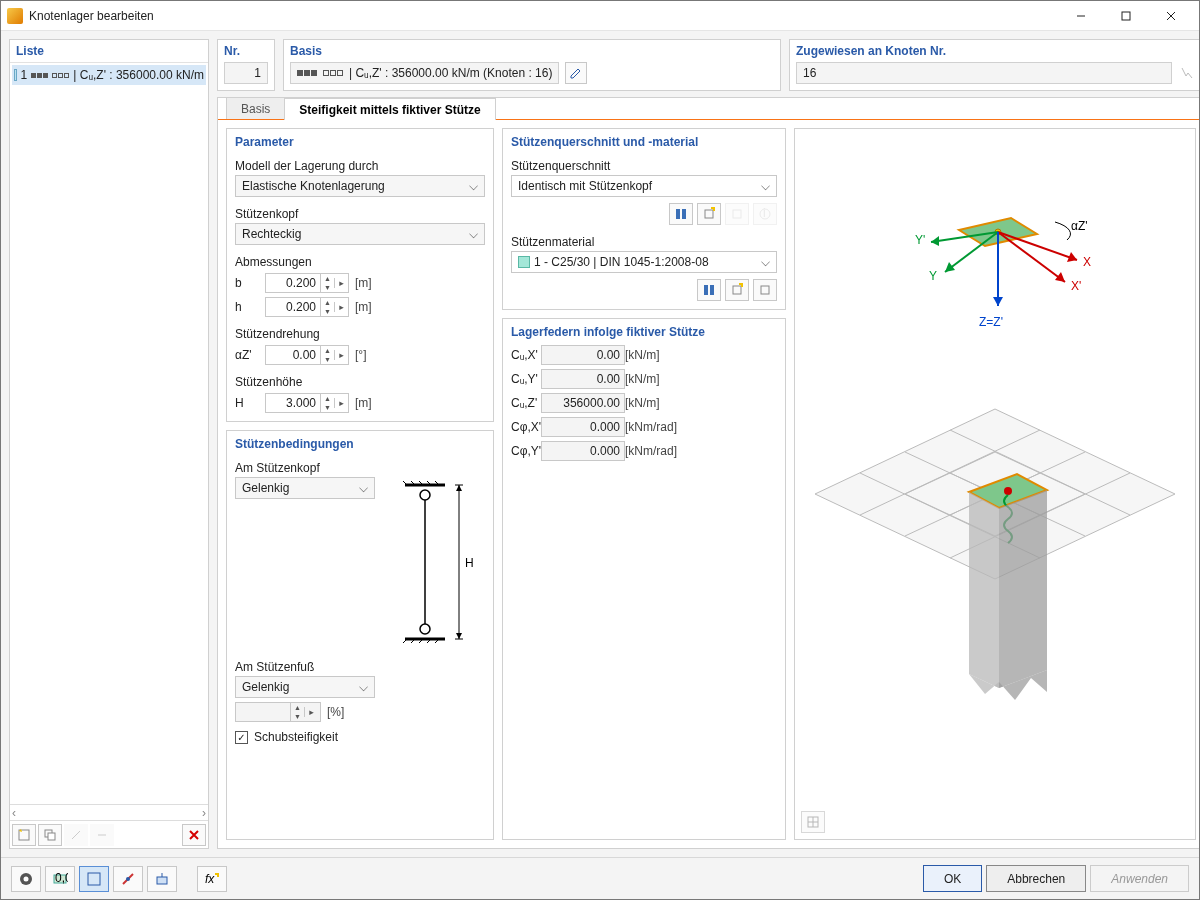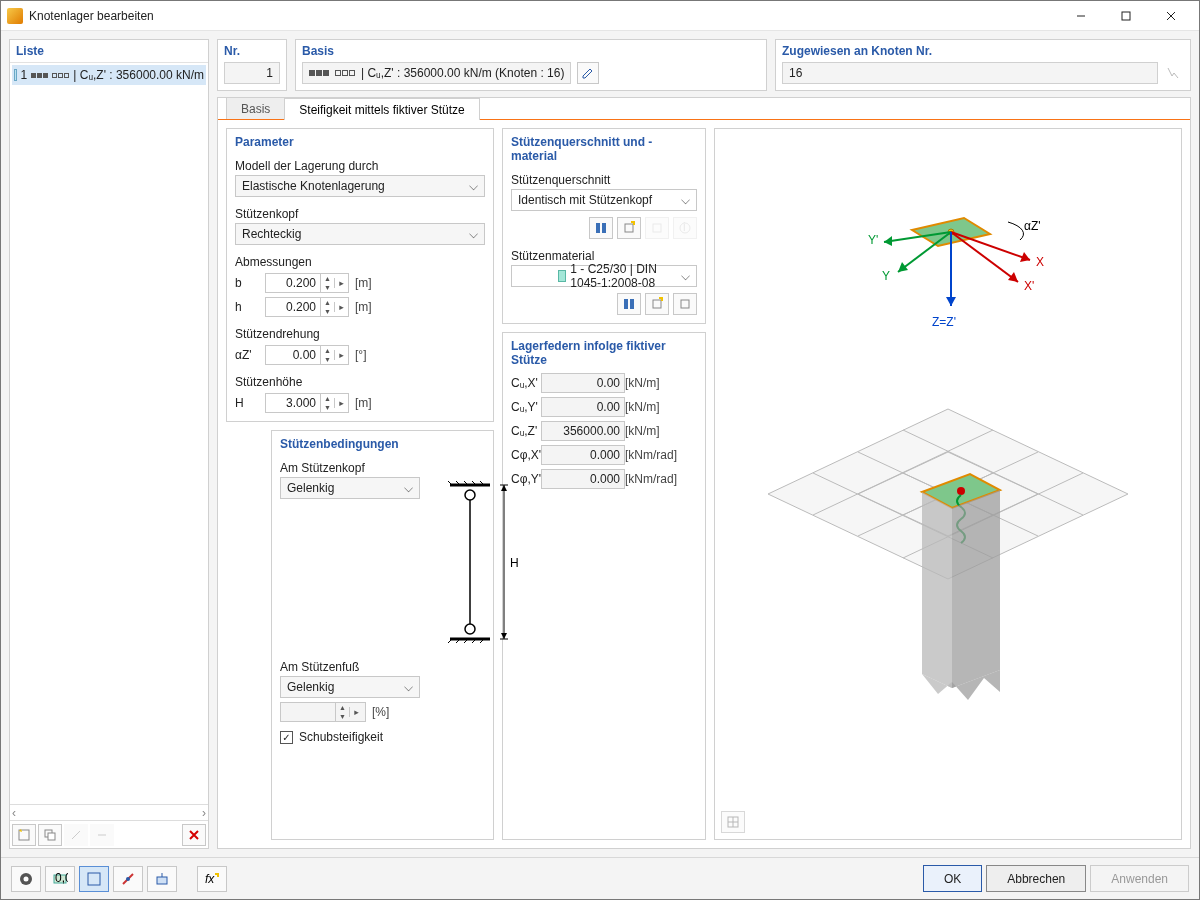--- a/index.html
+++ b/index.html
@@ -26,42 +26,42 @@
   .left .toolbar { height: 28px; border-top: 1px solid #ddd; display: flex; align-items: center; gap: 2px; padding: 2px; }
   .tbtn { width: 24px; height: 22px; border: 1px solid transparent; display: flex; align-items: center; justify-content: center; background: #fafafa; }
   .tbtn.en { border-color: #c8c8c8; }
   .tbtn svg { width: 14px; height: 14px; }
 
   
   .main { flex: 1; display: flex; flex-direction: column; gap: 6px; }
   .header-row { display: flex; gap: 8px; }
   .panel { background: #fff; border: 1px solid #d0d0d0; display: flex; flex-direction: column; }
   .panel .lbl { color: #2a5aa8; font-weight: 600; padding: 4px 6px; }
-  .nr-panel { width: 70px; }
+  .nr-panel { width: 58px; }
   .nr-panel .nrbox { margin: 0 6px 6px 6px; height: 22px; background: #f4f4f4; border: 1px solid #d0d0d0; display: flex; align-items: center; justify-content: flex-end; padding: 0 6px; }
   .name-panel { flex: 1; }
   .name-panel .namebox { margin: 0 6px 6px 6px; height: 22px; background: #f4f4f4; border: 1px solid #d0d0d0; display: flex; align-items: center; padding: 0 6px; gap: 6px; }
   .name-panel .namebox .sym { display: flex; gap: 1px; }
   .name-panel .namebox .sym span { width: 6px; height: 6px; border: 1px solid #555; }
   .name-panel .namebox .sym .f { background: #555; }
   .name-panel .editbtn { width: 22px; height: 22px; border: 1px solid #c8c8c8; margin: 0 6px 6px 0; display:flex; align-items:center; justify-content:center; background:#fafafa; }
   .name-panel .row { display:flex; }
   .kn-panel { width: 416px; }
   .kn-panel .row { display:flex; margin: 0 6px 6px 6px; gap:4px; }
   .kn-panel .knbox { flex:1; height: 22px; background: #f4f4f4; border: 1px solid #d0d0d0; display: flex; align-items: center; padding: 0 6px; }
   .kn-panel .pick { width: 22px; height: 22px; display:flex; align-items:center; justify-content:center; color:#aaa; }
 
   .tabs { height: 22px; display: flex; align-items: flex-end; border-bottom: 1px solid #f97316; background:#fff; padding-left:8px; }
   .tab { height: 22px; padding: 0 14px; border: 1px solid #d0d0d0; border-bottom: none; background: #eee; display: flex; align-items: center; margin-right:-1px; color:#555; }
-  .tab.active { background: #fff; color: #000; font-weight: 400; position:relative; top:1px; }
+  .tab.active { background: #fff; color: #000; font-weight: 700; position:relative; top:1px; }
 
   .content { flex: 1; display: flex; gap: 8px; }
   .col { display: flex; flex-direction: column; gap: 8px; }
   .col1 { width: 268px; }
-  .col2 { width: 204px; }
+  .col2 { width: 284px; }
   .col3 { flex: 1; }
 
   .group { background: #fff; border: 1px solid #d0d0d0; padding: 6px 8px 8px 8px; }
   .group .gtitle { color: #2a5aa8; font-weight: 600; margin-bottom: 6px; }
   .group .subl { margin-top: 10px; margin-bottom: 2px; }
   .select { display: flex; align-items: center; height: 22px; border: 1px solid #c8c8c8; background: #f6f6f6; padding: 0 6px; justify-content: space-between; }
   .select .chev { color: #555; }
   .select.flat { background:#fff; }
   .select .mat-sq { width:12px; height:12px; background:#a3e7d8; border:1px solid #59b8a5; margin-right:4px; }
 
@@ -87,21 +87,21 @@
   .checkbox { display:flex; align-items:center; gap:6px; margin-top:8px; }
   .checkbox .box { width:13px; height:13px; border:1px solid #555; display:flex; align-items:center; justify-content:center; font-size:10px; background:#fff; }
 
   .preview { flex:1; display:flex; align-items:center; justify-content:center; position:relative; overflow:hidden; background:#fff; border:1px solid #d0d0d0; }
   .preview .corner { position:absolute; bottom:6px; left:6px; width:24px; height:22px; border:1px solid #c8c8c8; background:#fafafa; display:flex; align-items:center; justify-content:center; opacity:0.7; }
 
   .footer { height: 42px; border-top: 1px solid #d8d8d8; display:flex; align-items:center; padding: 0 10px; gap:4px; background:#f4f4f4; }
   .footer .spacer { flex:1; }
   .footer .btn { height: 27px; padding: 0 20px; border: 1px solid #888; background:#eee; display:flex; align-items:center;text-align:center; }
   .footer .btn.def { border-color:#2a5aa8; background:#eaf1fb; }
-  .footer .btn.dis { color:#999; border-color:#ccc; background:#f4f4f4; }
+  .footer .btn.dis { color:#999; border-color:#ccc; background:#f4f4f4;font-style:italic; }
   .footer .ib { width:30px; height:26px; border:1px solid #c8c8c8; background:#fafafa; display:flex; align-items:center; justify-content:center; }
   .footer .ib.sel { background:#d6e7f7; border-color:#5a8fd6; }
 </style>
 </head>
 <body>
 
 <div class="window">
   <div class="titlebar">
     <div class="icon"></div>
     <div class="title">Knotenlager bearbeiten</div>
@@ -287,21 +287,21 @@
                     <span class="ud">
                       <div>▲</div>
                       <div>▼</div>
                     </span>
                     <span class="lr">▸</span>
                   </div>
                 <span class="unit">[m]</span>
               </div>
             </div>
 
-            <div class="group conds" style="flex:1;margin-left:45px;">
+            <div class="group conds" style="flex:1;">
               <div class="gtitle">Stützenbedingungen</div>
               <div class="subl">Am Stützenkopf</div>
               <div style="display:flex; gap:10px;">
                 <div style="flex:0 0 140px;">
                   <div class="select subsel">
                       <span>Gelenkig</span>
                       <span class="chev">⌵</span>
                     </div>
                 </div>
                 <div style="flex:1; position:relative;">
@@ -385,21 +385,21 @@
                   </div>
                 <div class="ib dis">
                     <svg width="14" height="14">
                       <circle cx="7" cy="7" r="5" fill="none" stroke="#ccc"></circle>
                       <text x="5" y="10" font-size="9" fill="#ccc">i</text>
                     </svg>
                   </div>
               </div>
               <div class="subl">Stützenmaterial</div>
               <div class="select flat">
-                  <span style="display:flex;align-items:center;margin-left:40px;">
+                  <span style="display:flex;align-items:center;">
                     <span class="mat-sq"></span>
                     <span>1 - C25/30 | DIN 1045-1:2008-08</span>
                   </span>
                   <span class="chev">⌵</span>
                 </div>
               <div class="iconstrip">
                 <div class="ib">
                     <svg width="14" height="14">
                       <rect x="2" y="2" width="4" height="10" fill="#3a6fb7"></rect>
                       <rect x="8" y="2" width="4" height="10" fill="#3a6fb7"></rect>

